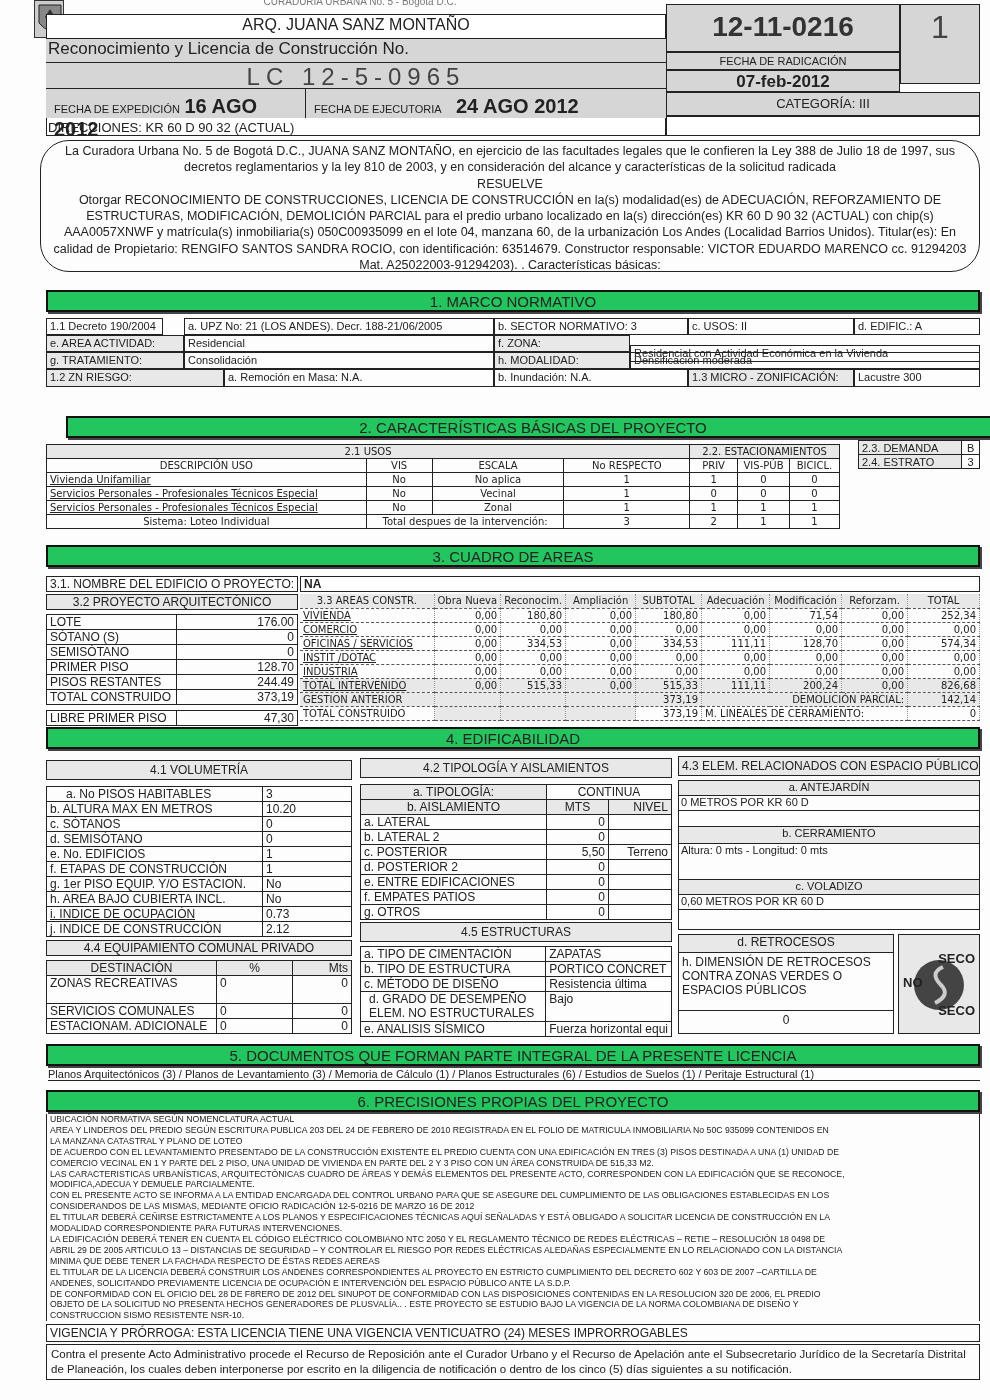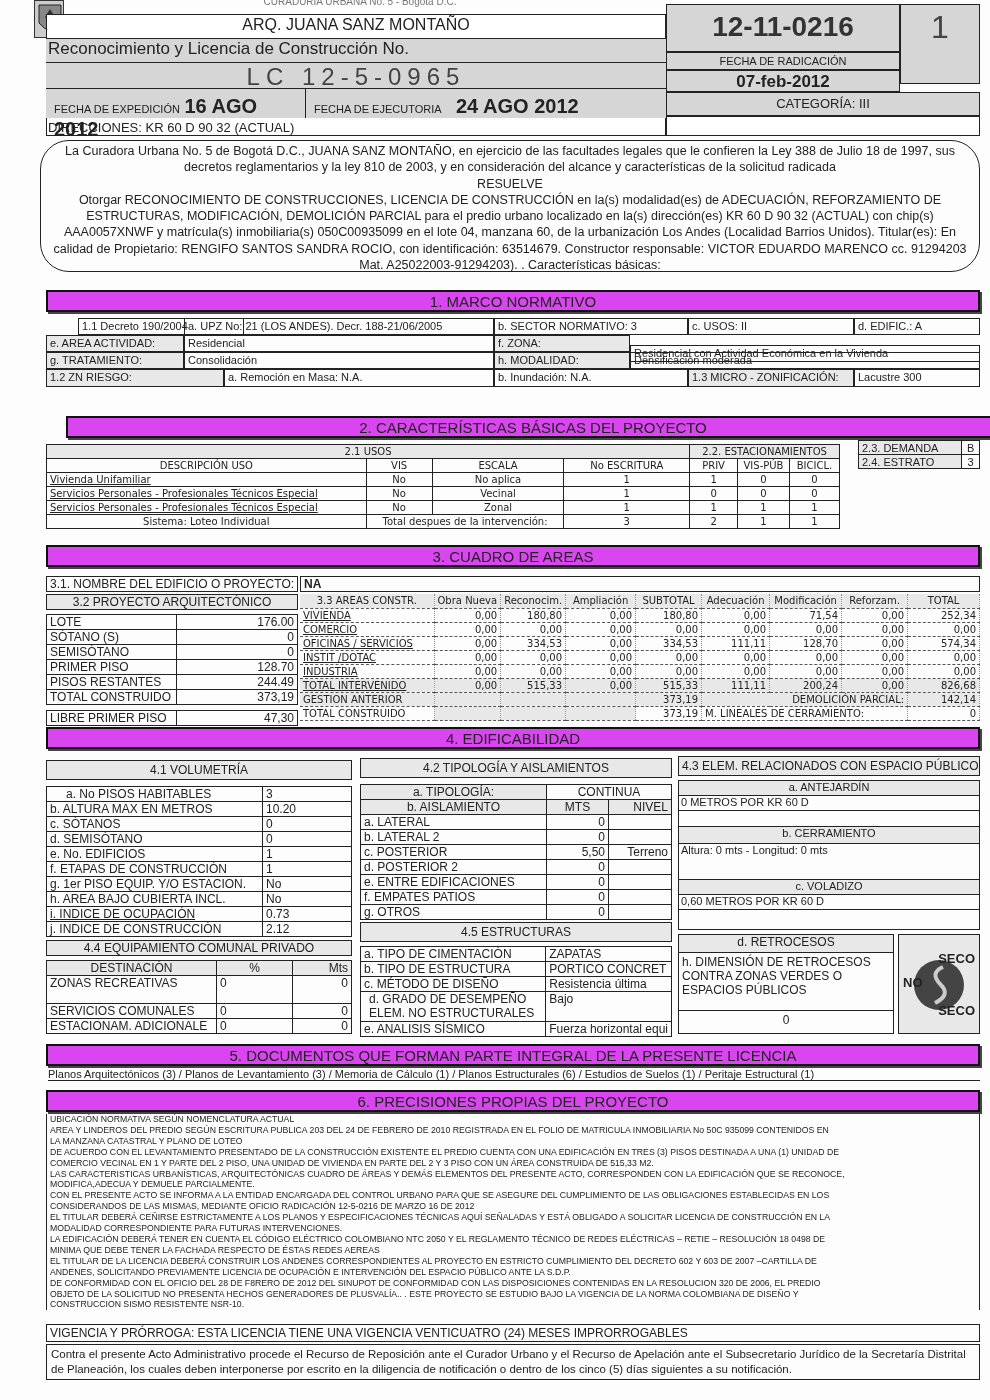--- a/index.html
+++ b/index.html
@@ -3,21 +3,21 @@
 <meta charset="utf-8">
 <style>
   * { box-sizing: border-box; margin: 0; padding: 0; }
   body { width: 990px; height: 1400px; background: #fdfdfd; font-family: "Liberation Sans", sans-serif; color: #222; position: relative; overflow: hidden; }
   .abs { position: absolute; }
   .bx { border: 1px solid #222; }
   .gray { background: #d6d6d6; }
   .lgray { background: #e8e8e8; }
   .c { text-align: center; }
   .r { text-align: right; }
-  .sec-title { position: absolute; left: 46px; width: 934px; height: 22px; border: 2px solid #111; background: #d946ef; font-size: 15px; text-align: center; line-height: 19px; box-shadow: 2px 2px 0 #444; }
+  .sec-title { position: absolute; left: 46px; width: 934px; height: 22px; border: 2px solid #111; background: #22c55e; font-size: 15px; text-align: center; line-height: 19px; box-shadow: 2px 2px 0 #444; }
   table { border-collapse: collapse; font-size: 11px; }
   td { border: 1px solid #222; padding: 0 3px; height: 14px; white-space: nowrap; overflow: hidden; }
   .t-dash td { border: none; border-bottom: 1px dashed #555; border-right: 1px dotted #888; }
   .cell { position: absolute; border: 1px solid #222; font-size: 11px; padding: 1px 3px; white-space: nowrap; overflow: hidden; }
 </style>
 </head>
 <body>
 
 <div class="abs" style="left:34px;top:0;width:30px;height:38px;border:1px solid #333;background:#ccc;">
   <svg width="30" height="38" viewBox="0 0 30 38">
@@ -56,21 +56,21 @@
 <div class="abs bx" style="left:666px;top:116px;width:314px;height:20px;background:#fff;"></div>
 
 <div class="abs bx" style="left:40px;top:140px;width:940px;height:132px;padding:2px 6px;font-size:12.5px;line-height:16.3px;text-align:center;font-family:'Liberation Sans Narrow','Liberation Sans',sans-serif;border-radius:29px;">
   <div>La Curadora Urbana No. 5 de Bogotá D.C., JUANA SANZ MONTAÑO, en ejercicio de las facultades legales que le confieren la Ley 388 de Julio 18 de 1997, sus decretos reglamentarios y la ley 810 de 2003, y en consideración del alcance y características de la solicitud radicada</div>
   <div>RESUELVE</div>
   <div>Otorgar RECONOCIMIENTO DE CONSTRUCCIONES, LICENCIA DE CONSTRUCCIÓN en la(s) modalidad(es) de ADECUACIÓN, REFORZAMIENTO DE ESTRUCTURAS, MODIFICACIÓN, DEMOLICIÓN PARCIAL para el predio urbano localizado en la(s) dirección(es) KR 60 D 90 32 (ACTUAL) con chip(s) AAA0057XNWF y matrícula(s) inmobiliaria(s) 050C00935099 en el lote 04, manzana 60, de la urbanización Los Andes (Localidad Barrios Unidos). Titular(es): En calidad de Propietario: RENGIFO SANTOS SANDRA ROCIO, con identificación: 63514679. Constructor responsable: VICTOR EDUARDO MARENCO cc. 91294203 Mat. A25022003-91294203). . Características básicas:</div>
 </div>
 
 <div class="sec-title" style="top:290px;">1. MARCO NORMATIVO</div>
 <div>
-  <div class="cell" style="left:46px;top:318px;width:166px;height:17px;margin-left:32px;">1.1 Decreto 190/2004</div>
+  <div class="cell" style="left:46px;top:318px;width:117px;height:17px;">1.1 Decreto 190/2004</div>
   <div class="cell" style="left:184px;top:318px;width:310px;height:17px;">a. UPZ No: 21 (LOS ANDES). Decr. 188-21/06/2005</div>
   <div class="cell" style="left:494px;top:318px;width:194px;height:17px;">b. SECTOR NORMATIVO: 3</div>
   <div class="cell" style="left:688px;top:318px;width:166px;height:17px;">c. USOS: II</div>
   <div class="cell" style="left:854px;top:318px;width:126px;height:17px;">d. EDIFIC.: A</div>
 
   <div class="cell lgray" style="left:46px;top:335px;width:138px;height:17px;">e. AREA ACTIVIDAD:</div>
   <div class="cell" style="left:184px;top:335px;width:310px;height:17px;">Residencial</div>
   <div class="cell lgray" style="left:494px;top:335px;width:136px;height:17px;">f. ZONA:</div>
   <div class="cell" style="left:630px;top:345px;width:350px;height:17px;">Residencial con Actividad Económica en la Vivienda</div>
 
@@ -90,21 +90,21 @@
 <table class="abs" style="left:46px;top:444px;width:794px;font-family:'DejaVu Sans',sans-serif;font-size:10px;">
   <tbody>
       <tr class="lgray">
     <td colspan="4" class="c">2.1 USOS</td>
     <td colspan="3" class="c">2.2. ESTACIONAMIENTOS</td>
   </tr>
   <tr>
     <td class="c" style="width:320px;">DESCRIPCIÓN USO</td>
     <td class="c" style="width:66px;">VIS</td>
     <td class="c" style="width:132px;">ESCALA</td>
-    <td class="c" style="width:126px;">No ESCRITURA</td>
+    <td class="c" style="width:126px;">No RESPECTO</td>
     <td class="c" style="width:48px;">PRIV</td>
     <td class="c" style="width:52px;">VIS-PÚB</td>
     <td class="c" style="width:50px;">BICICL.</td>
   </tr>
   <tr>
     <td style="text-decoration:underline;">Vivienda Unifamiliar</td>
     <td class="c">No</td>
     <td class="c">No aplica</td>
     <td class="c">1</td>
     <td class="c">1</td>
@@ -484,20 +484,21 @@
       <div style="white-space:nowrap;overflow:hidden;">LA MANZANA CATASTRAL Y PLANO DE LOTEO</div>
       <div style="white-space:nowrap;overflow:hidden;">DE ACUERDO CON EL LEVANTAMIENTO PRESENTADO DE LA CONSTRUCCIÓN EXISTENTE EL PREDIO CUENTA CON UNA EDIFICACIÓN EN TRES (3) PISOS DESTINADA A UNA (1) UNIDAD DE</div>
       <div style="white-space:nowrap;overflow:hidden;">COMERCIO VECINAL EN 1 Y PARTE DEL 2 PISO, UNA UNIDAD DE VIVIENDA EN PARTE DEL 2 Y 3 PISO CON UN ÁREA CONSTRUIDA DE 515,33 M2.</div>
       <div style="white-space:nowrap;overflow:hidden;">LAS CARACTERISTICAS URBANÍSTICAS, ARQUITECTÓNICAS CUADRO DE ÁREAS Y DEMÁS ELEMENTOS DEL PRESENTE ACTO, CORRESPONDEN CON LA EDIFICACIÓN QUE SE RECONOCE,</div>
       <div style="white-space:nowrap;overflow:hidden;">MODIFICA,ADECUA Y DEMUELE PARCIALMENTE.</div>
       <div style="white-space:nowrap;overflow:hidden;">CON EL PRESENTE ACTO SE INFORMA A LA ENTIDAD ENCARGADA DEL CONTROL URBANO PARA QUE SE ASEGURE DEL CUMPLIMIENTO DE LAS OBLIGACIONES ESTABLECIDAS EN LOS</div>
       <div style="white-space:nowrap;overflow:hidden;">CONSIDERANDOS DE LAS MISMAS, MEDIANTE OFICIO RADICACIÓN 12-5-0216 DE MARZO 16 DE 2012</div>
       <div style="white-space:nowrap;overflow:hidden;">EL TITULAR DEBERÁ CEÑIRSE ESTRICTAMENTE A LOS PLANOS Y ESPECIFICACIONES TÉCNICAS AQUÍ SEÑALADAS Y ESTÁ OBLIGADO A SOLICITAR LICENCIA DE CONSTRUCCIÓN EN LA</div>
       <div style="white-space:nowrap;overflow:hidden;">MODALIDAD CORRESPONDIENTE PARA FUTURAS INTERVENCIONES.</div>
       <div style="white-space:nowrap;overflow:hidden;">LA EDIFICACIÓN DEBERÁ TENER EN CUENTA EL CÓDIGO ELÉCTRICO COLOMBIANO NTC 2050 Y EL REGLAMENTO TÉCNICO DE REDES ELÉCTRICAS – RETIE – RESOLUCIÓN 18 0498 DE</div>
+      <div style="white-space:nowrap;overflow:hidden;">ABRIL 29 DE 2005 ARTICULO 13 – DISTANCIAS DE SEGURIDAD – Y CONTROLAR EL RIESGO POR REDES ELÉCTRICAS ALEDAÑAS ESPECIALMENTE EN LO RELACIONADO CON LA DISTANCIA</div>
       <div style="white-space:nowrap;overflow:hidden;">MINIMA QUE DEBE TENER LA FACHADA RESPECTO DE ÉSTAS REDES AEREAS</div>
       <div style="white-space:nowrap;overflow:hidden;">EL TITULAR DE LA LICENCIA DEBERÁ CONSTRUIR LOS ANDENES CORRESPONDIENTES AL PROYECTO EN ESTRICTO CUMPLIMIENTO DEL DECRETO 602 Y 603 DE 2007 –CARTILLA DE</div>
       <div style="white-space:nowrap;overflow:hidden;">ANDENES, SOLICITANDO PREVIAMENTE LICENCIA DE OCUPACIÓN E INTERVENCIÓN DEL ESPACIO PÚBLICO ANTE LA S.D.P.</div>
       <div style="white-space:nowrap;overflow:hidden;">DE CONFORMIDAD CON EL OFICIO DEL 28 DE F8RERO DE 2012 DEL SINUPOT DE CONFORMIDAD CON LAS DISPOSICIONES CONTENIDAS EN LA RESOLUCION 320 DE 2006, EL PREDIO</div>
       <div style="white-space:nowrap;overflow:hidden;">OBJETO DE LA SOLICITUD NO PRESENTA HECHOS GENERADORES DE PLUSVALÍA.. . ESTE PROYECTO SE ESTUDIO BAJO LA VIGENCIA DE LA NORMA COLOMBIANA DE DISEÑO Y</div>
       <div style="white-space:nowrap;overflow:hidden;">CONSTRUCCION SISMO RESISTENTE NSR-10.</div>
     </div>
 </div>
 <div class="abs" style="left:46px;top:1324px;width:934px;border:1px solid #222;font-size:12px;padding:1px 3px;font-family:'Liberation Sans Narrow','Liberation Sans',sans-serif;">VIGENCIA Y PRÓRROGA: ESTA LICENCIA TIENE UNA VIGENCIA VENTICUATRO (24) MESES IMPRORROGABLES</div>
 <div class="abs" style="left:46px;top:1344px;width:934px;border:1px solid #222;font-size:11.5px;line-height:15px;padding:2px 4px;font-family:'Liberation Sans Narrow','Liberation Sans',sans-serif;">Contra el presente Acto Administrativo procede el Recurso de Reposición ante el Curador Urbano y el Recurso de Apelación ante el Subsecretario Jurídico de la Secretaría Distrital de Planeación, los cuales deben interponerse por escrito en la diligencia de notificación o dentro de los cinco (5) días siguientes a su notificación.</div>

